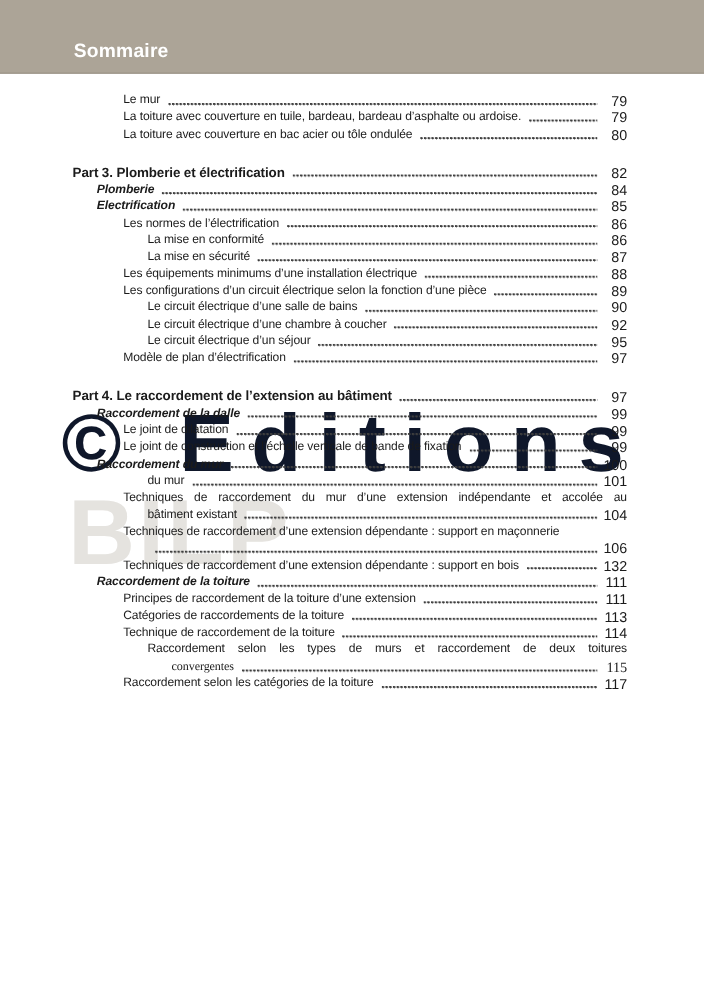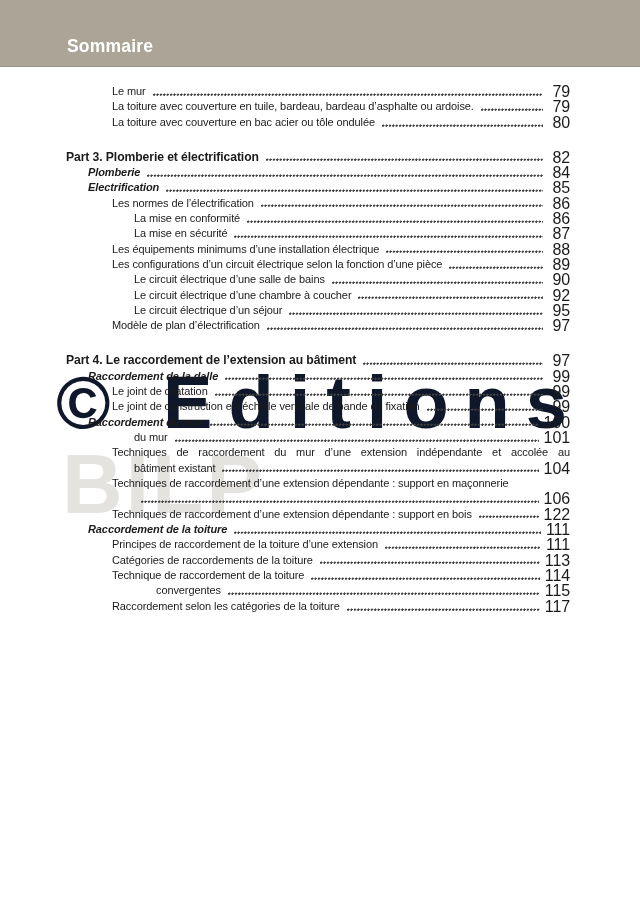--- a/index.html
+++ b/index.html
@@ -53,21 +53,21 @@
     font-size:11px;
     line-height:15.35px;
     letter-spacing:-0.1px;
     color:#1b1b1b;
     align-items:flex-start;
   }
   .lvl1{margin-left:66px;}
   .lvl2{margin-left:88px;align-items:flex-end;}
   .lvl3{margin-left:112px;}
   .lvl4{margin-left:134px;}
-  .lvl5{margin-left:156px;}
+  .lvl5{margin-left:156px;font-family:Liberation Serif, serif;}
   .part{font-weight:bold;font-size:12.2px;}
   .sub{font-weight:bold;font-style:italic;}
   .gap{margin-top:19.5px;justify-content:center;}
   .label{flex:0 0 auto;white-space:nowrap;}
   .row.justify .label{
     flex:1 1 auto;
     white-space:normal;
     text-align:justify;
     -moz-text-align-last:justify;
     text-align-last:justify;
@@ -82,21 +82,21 @@
     background-image:radial-gradient(circle at 1.1px 2.6px,#3e3e3e 1px,transparent 1.3px);
     background-size:3.4px 5px;
     background-repeat:repeat-x;
   }
   .pg{
     flex:0 0 auto;
     min-width:22px;
     text-align:right;
     font-weight:normal;
     font-style:normal;
-    font-size:16px;
+    font-size:13px;
   }
 </style>
 </head>
 <body>
 
 <div class="page">
 
   <header class="header">
     <h1 class="page-title">Sommaire</h1>
   </header>
@@ -224,41 +224,44 @@
         <span class="label">Techniques de raccordement d’une extension dépendante : support en maçonnerie</span>
       </div>
       <div class="row lvl4">
         <span class="label"></span>
         <span class="leader"></span>
         <span class="pg">106</span>
       </div>
       <div class="row lvl3">
         <span class="label">Techniques de raccordement d’une extension dépendante : support en bois</span>
         <span class="leader"></span>
-        <span class="pg">122</span>
+        <span class="pg">132</span>
       </div>
       <div class="row lvl2 sub">
         <span class="label">Raccordement de la toiture</span>
         <span class="leader"></span>
         <span class="pg">111</span>
       </div>
       <div class="row lvl3">
         <span class="label">Principes de raccordement de la toiture d’une extension</span>
         <span class="leader"></span>
         <span class="pg">111</span>
       </div>
       <div class="row lvl3">
         <span class="label">Catégories de raccordements de la toiture</span>
         <span class="leader"></span>
         <span class="pg">113</span>
       </div>
       <div class="row lvl3">
         <span class="label">Technique de raccordement de la toiture</span>
         <span class="leader"></span>
         <span class="pg">114</span>
+      </div>
+      <div class="row lvl4 justify">
+        <span class="label">Raccordement selon les types de murs et raccordement de deux toitures</span>
       </div>
       <div class="row lvl5">
         <span class="label">convergentes</span>
         <span class="leader"></span>
         <span class="pg">115</span>
       </div>
       <div class="row lvl3">
         <span class="label">Raccordement selon les catégories de la toiture</span>
         <span class="leader"></span>
         <span class="pg">117</span>

